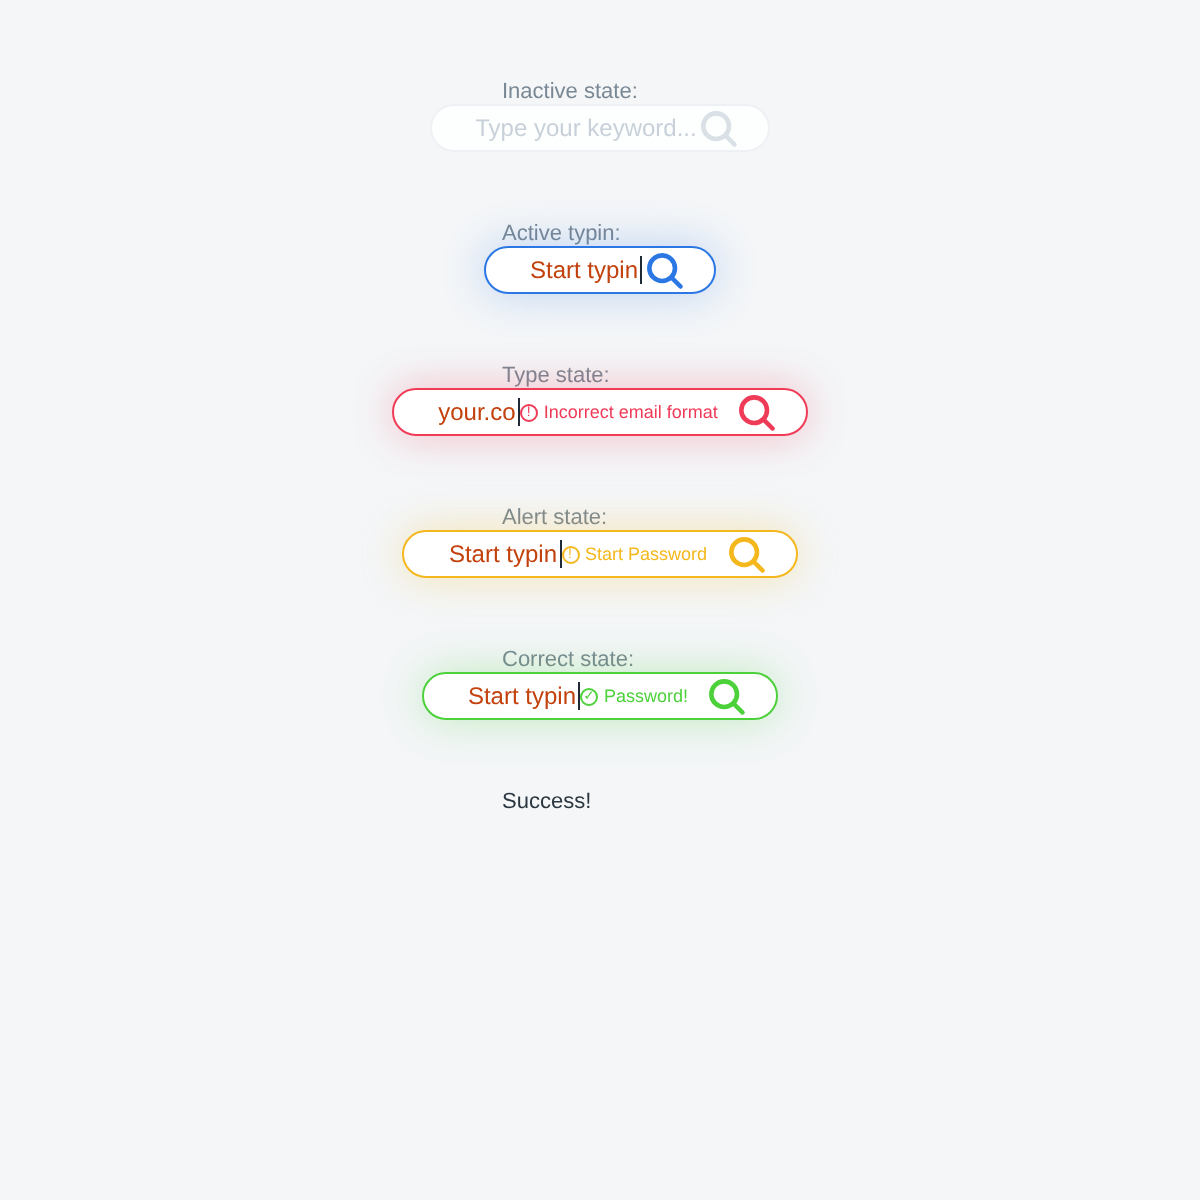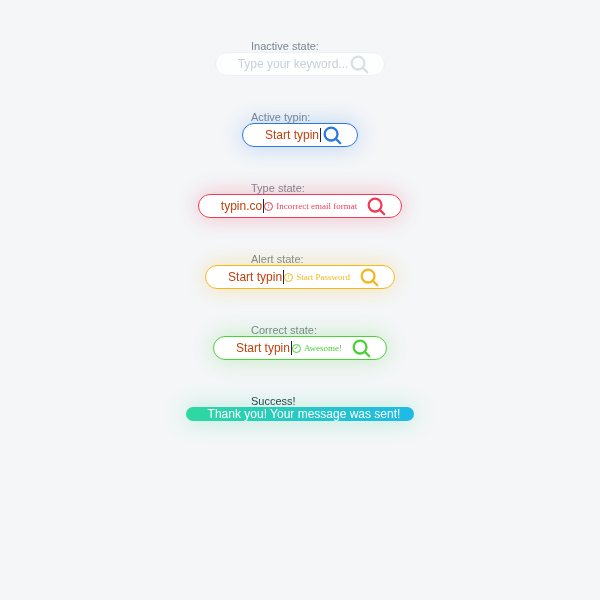--- a/index.html
+++ b/index.html
@@ -81,21 +81,20 @@
     margin-left:1px;
     vertical-align:-2px;
   }
   .msg {
     font-size: 9px;
     margin-right: 8px;
     display:flex;
     align-items:center;
     gap:3px;
     white-space: nowrap;
-    font-family: Liberation Serif, serif;
   }
   .msg.error { color:#ef3b57; }
   .msg.alert { color:#f5b81c; }
   .msg.correct { color:#4cd13a; }
   .msg-icon {
     width:9px; height:9px; border-radius:50%;
     border:1px solid currentColor;
     display:inline-flex; align-items:center; justify-content:center;
     font-size:7px; line-height:1;
   }
@@ -131,21 +130,21 @@
       <circle cx="11" cy="11" r="7" stroke="#2b78e4" stroke-width="2.5"></circle>
       <line x1="16.5" y1="16.5" x2="21" y2="21" stroke="#2b78e4" stroke-width="2.5" stroke-linecap="round"></line>
     </svg>
   </div>
 </div>
 
 <div class="row">
   <div class="label">Type state:</div>
   <div class="field error">
     <div class="value">
-        <span>typin.co</span>
+        <span>your.co</span>
         <span class="caret"></span>
       </div>
     <div class="msg error">
       <span class="msg-icon">!</span>
       <span>Incorrect email format</span>
     </div>
     <svg class="search-icon" viewBox="0 0 24 24" fill="none">
       <circle cx="11" cy="11" r="7" stroke="#ef3b57" stroke-width="2.5"></circle>
       <line x1="16.5" y1="16.5" x2="21" y2="21" stroke="#ef3b57" stroke-width="2.5" stroke-linecap="round"></line>
     </svg>
@@ -172,27 +171,24 @@
 
 <div class="row">
   <div class="label">Correct state:</div>
   <div class="field correct">
     <div class="value">
         <span>Start typin</span>
         <span class="caret"></span>
       </div>
     <div class="msg correct">
       <span class="msg-icon">✓</span>
-      <span>Awesome!</span>
+      <span>Password!</span>
     </div>
     <svg class="search-icon" viewBox="0 0 24 24" fill="none">
       <circle cx="11" cy="11" r="7" stroke="#4cd13a" stroke-width="2.5"></circle>
       <line x1="16.5" y1="16.5" x2="21" y2="21" stroke="#4cd13a" stroke-width="2.5" stroke-linecap="round"></line>
     </svg>
   </div>
 </div>
 
 <div class="row">
   <div class="label success">Success!</div>
-  <div class="field successbar">
-    <div class="successtext">Thank you! Your message was sent!</div>
-  </div>
 </div>
 
 </body></html>

